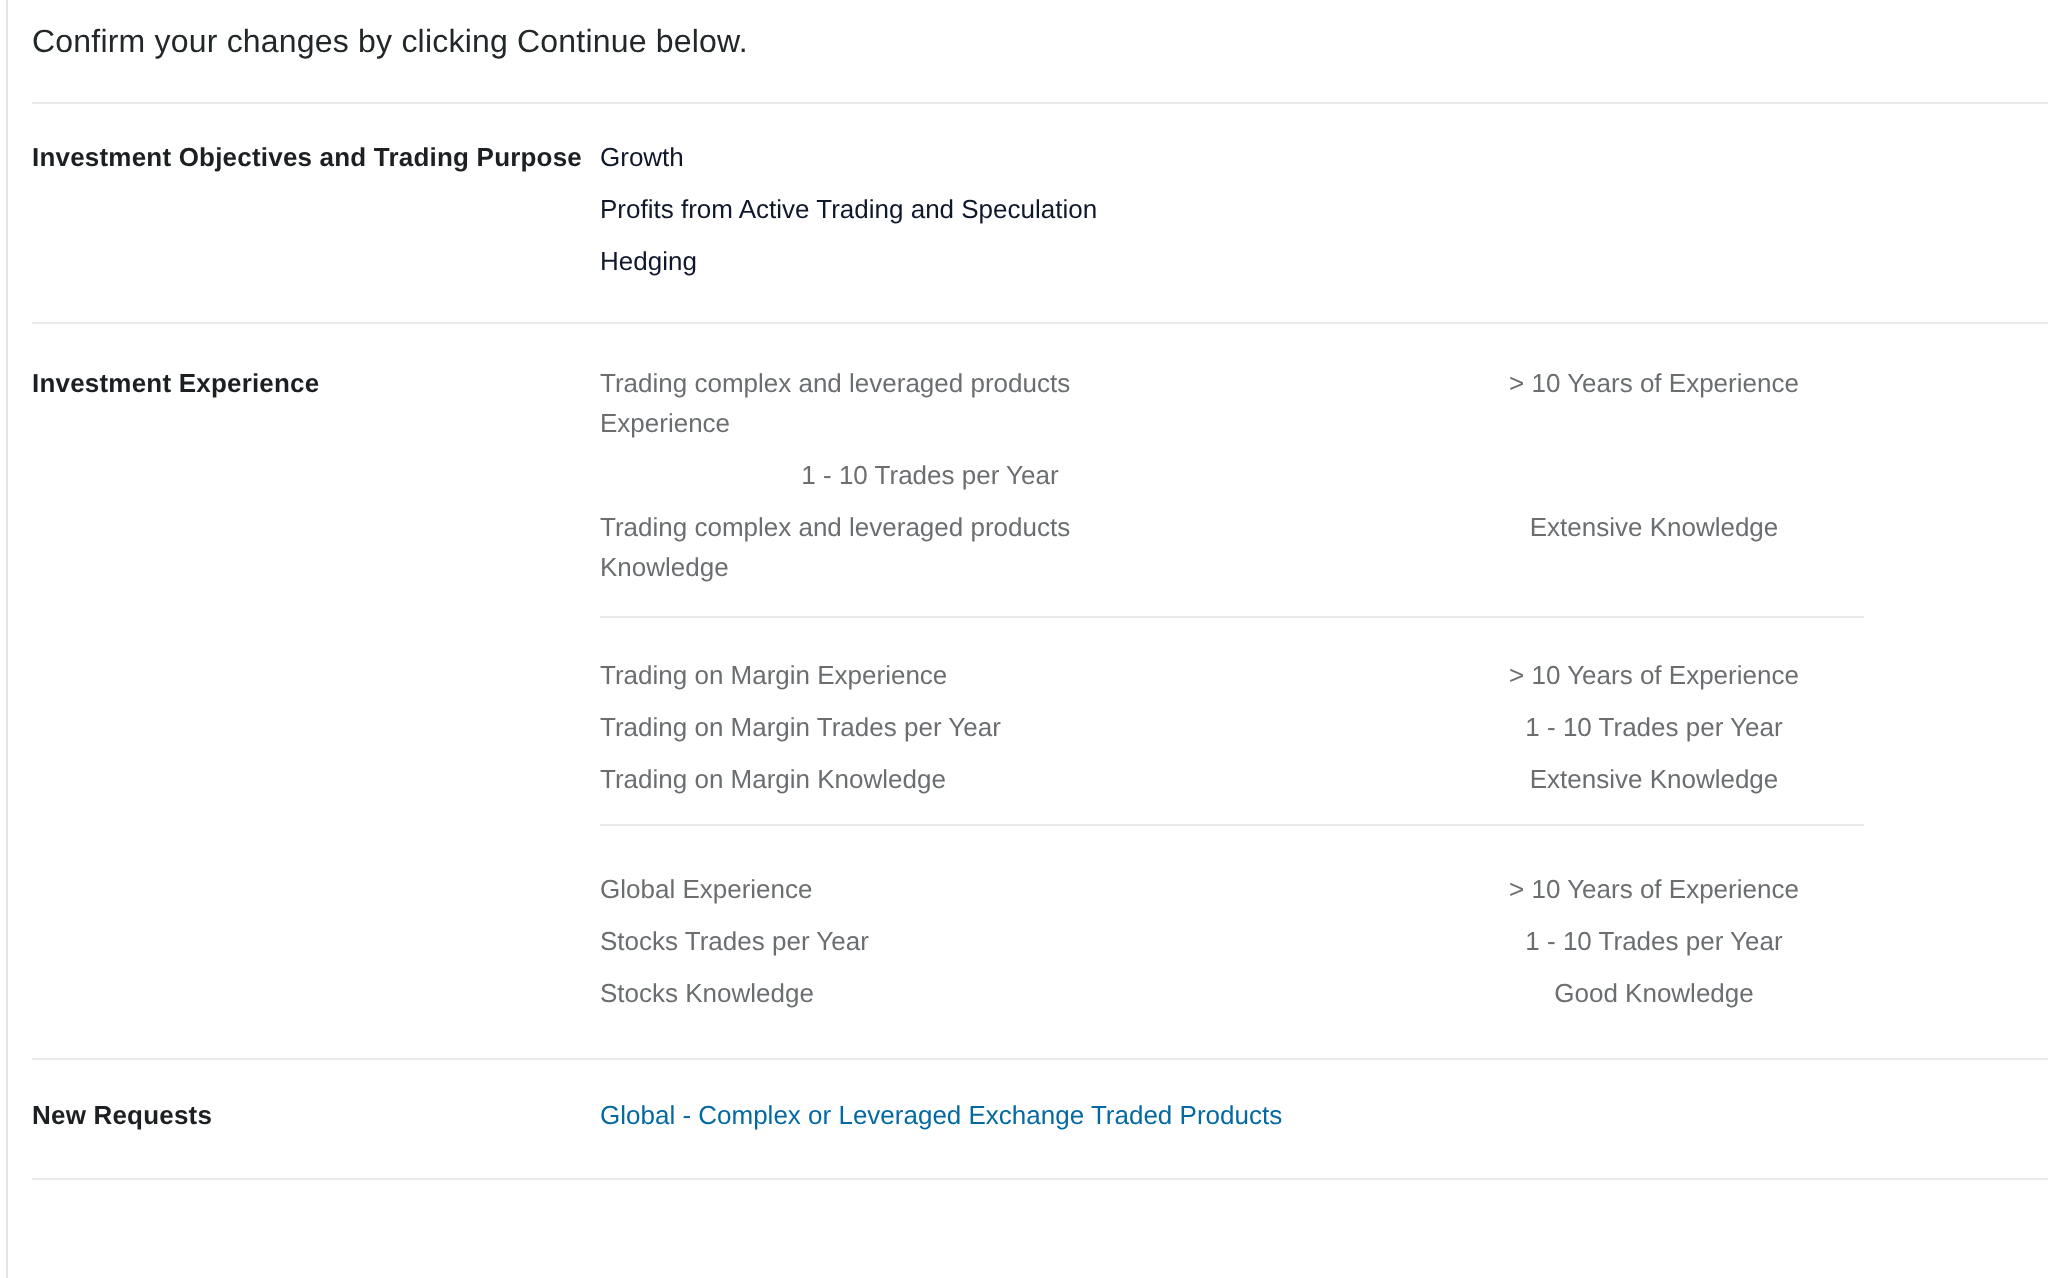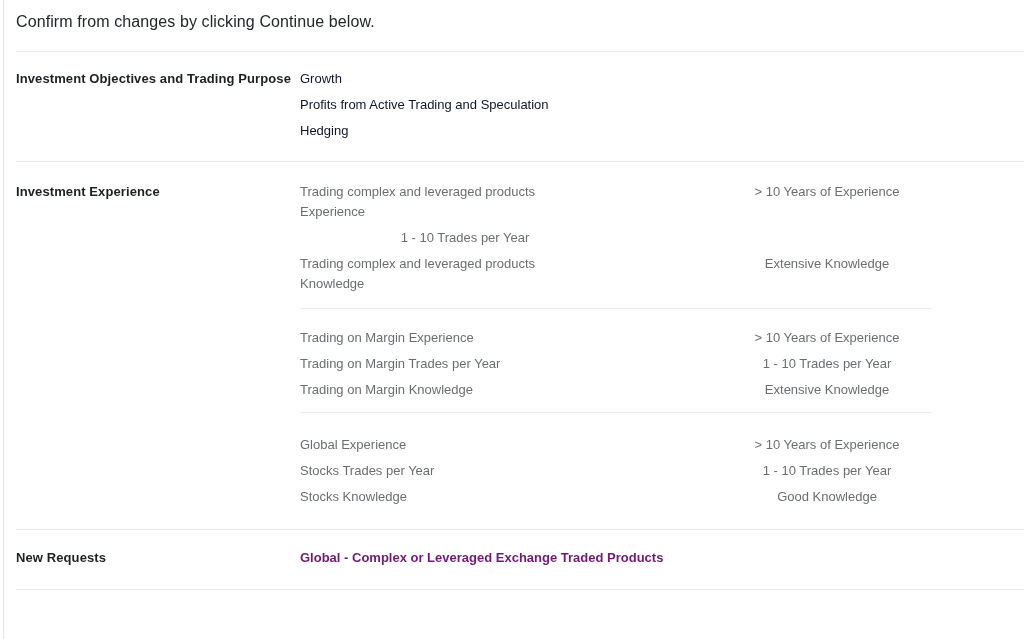--- a/index.html
+++ b/index.html
@@ -32,30 +32,30 @@
   .sec2 { padding-top:20px; padding-bottom:16px; }
   .xrow { display:grid; grid-template-columns:330px 1fr; margin-bottom:6px; }
   .xrow .field { font-size:13px; color:#6b6e70; line-height:20px; max-width:302px; }
   .xrow .value { font-size:13px; color:#6b6e70; line-height:20px;text-align:center; }
   .group-divider { border:none; border-top:1px solid #ebebeb; width:632px; }
   .gd1 { margin-top:14px; margin-bottom:19px; }
   .gd2 { margin-top:12px; margin-bottom:22px; }
 
   
   .sec3 { padding-top:18px; padding-bottom:21px; }
-  .sec3 .item { font-size:13px; color:#701a75; line-height:20px;font-weight:bold; }
+  .sec3 .item { font-size:13px; color:#0369a1; line-height:20px; }
 </style>
 </head>
 <body>
 
 <div class="left-border"></div>
 
 <div class="content">
 
-  <div class="page-header">Confirm from changes by clicking Continue below.</div>
+  <div class="page-header">Confirm your changes by clicking Continue below.</div>
 
   <hr class="divider">
 
   <section class="section sec1">
     <div class="section-label">Investment Objectives and Trading Purpose</div>
     <div class="section-body">
       <div class="item">Growth</div>
       <div class="item">Profits from Active Trading and Speculation</div>
       <div class="item">Hedging</div>
     </div>

